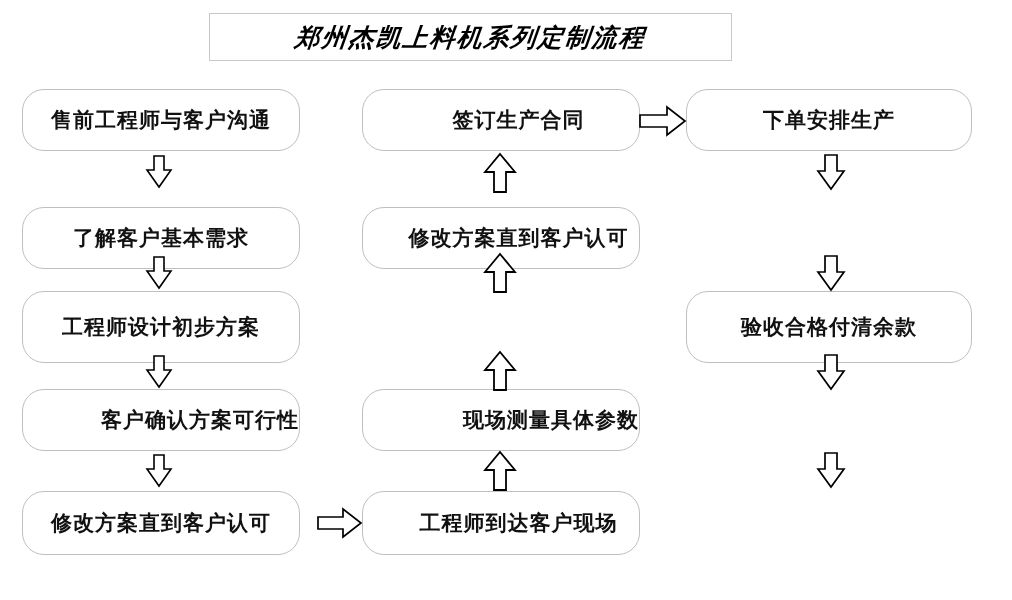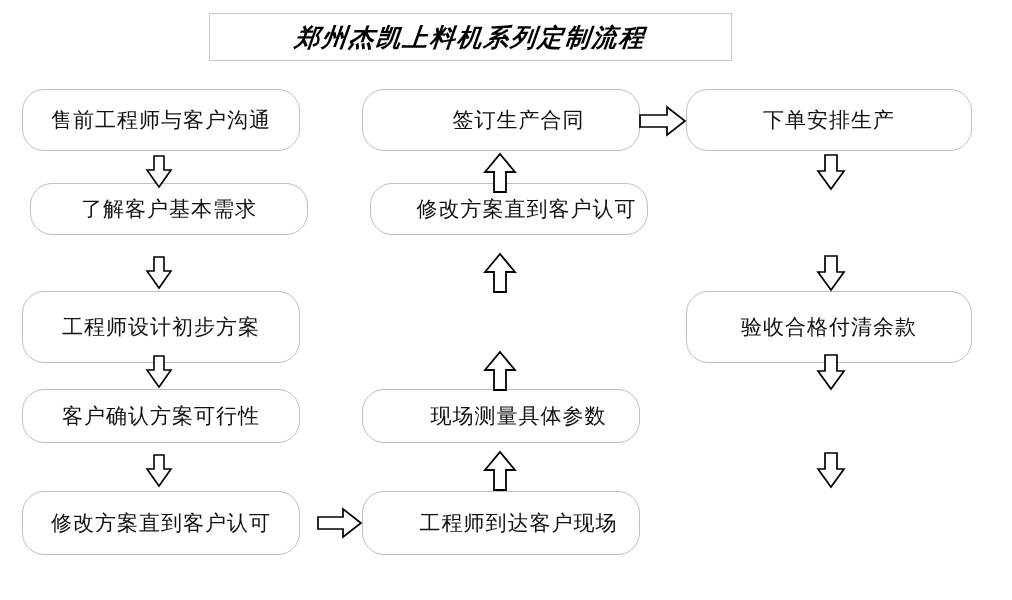--- a/index.html
+++ b/index.html
@@ -56,35 +56,35 @@
     border-radius: 22px;
     background: #ffffff;
     display: flex;
     align-items: center;
     justify-content: center;
     box-shadow: 0 0 0 0 transparent;
   }
   .node-label {
     font-family: "DejaVu Serif", "Liberation Serif", serif;
     font-size: 21px;
-    font-weight: 400;
+    font-weight: 700;
     color: #111111;
     white-space: nowrap;
     letter-spacing: 1px;
   }
 
   
   .col-left  { left: 22px;  width: 278px; }
   .col-mid   { left: 362px; width: 278px; padding-left: 35px; }
   .col-right { left: 686px; width: 286px; }
 
   .row1 { top: 89px;  height: 62px; }
-  .row2 { top: 183px; height: 52px; margin-left: 8px; }
+  .row2 { top: 207px; height: 62px; }
   .row3 { top: 291px; height: 72px; }
-  .row4 { top: 389px; height: 54px; }
+  .row4 { top: 389px; height: 62px; justify-content: flex-end; }
   .row5 { top: 491px; height: 64px; }
 
   
   .arrow {
     position: absolute;
   }
   .arrow svg { display: block; }
 </style>
 </head>
 <body>

